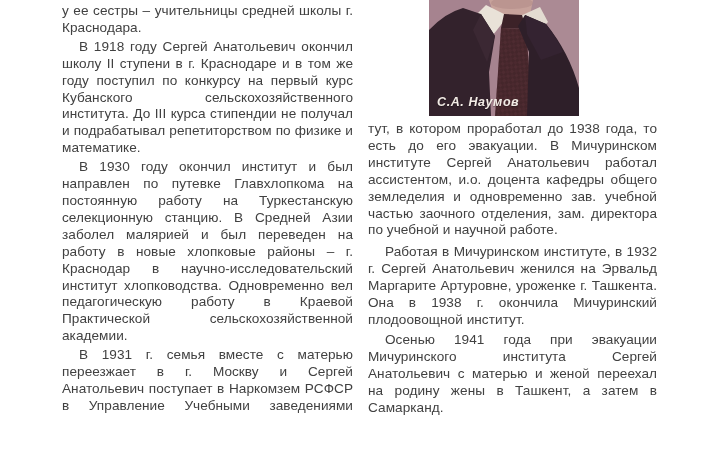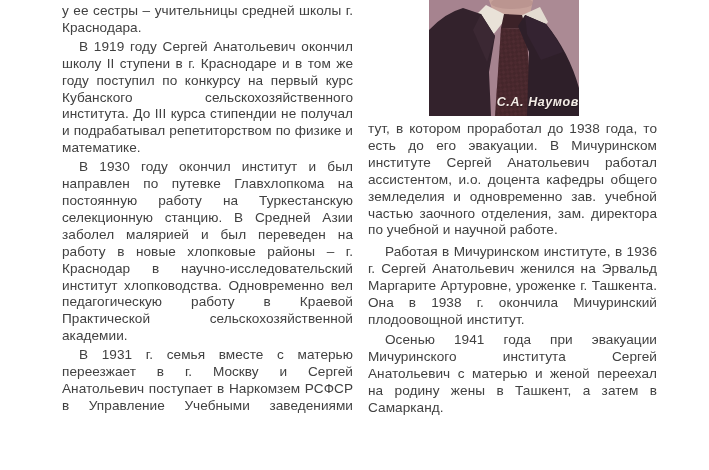--- a/index.html
+++ b/index.html
@@ -32,23 +32,23 @@
     left: 429px;
     top: 0;
     width: 150px;
     height: 116px;
     margin: 0;
     overflow: hidden;
   }
   .photo svg { display: block; }
   .photo figcaption {
     position: absolute;
-    left: 0; right: 0;
+    left: 8px; right: 0;
     bottom: 7px;
-    text-align: right;
+    text-align: left;
     color: #f3ece6;
     font-style: italic;
     font-weight: bold;
     font-size: 12.5px;
     letter-spacing: 0.6px;
     text-shadow: 0 1px 1px rgba(0,0,0,0.35);
   }
 
   
   .clip-frag {
@@ -60,21 +60,21 @@
   .clip-frag.a { left: 197px; top: 466px; width: 12px; }
   .clip-frag.b { left: 214px; top: 467px; width: 8px;  }
 </style>
 </head>
 <body>
 
 <div class="page">
 
   <div class="col col-left">
     <p class="para">у ее сестры – учительницы средней школы г. Краснодара.</p>
-    <p class="para indent">В 1919 году Сергей Анатольевич окончил школу II ступени в г. Краснодаре и в том же году поступил по конкурсу на первый курс Кубанского сельскохозяйственного института. До III курса стипендии не получал и подрабатывал репетиторством по физике и математике.</p>
+    <p class="para indent">В 1918 году Сергей Анатольевич окончил школу II ступени в г. Краснодаре и в том же году поступил по конкурсу на первый курс Кубанского сельскохозяйственного института. До III курса стипендии не получал и подрабатывал репетиторством по физике и математике.</p>
     <p class="para indent">В 1930 году окончил институт и был направлен по путевке Главхлопкома на постоянную работу на Туркестанскую селекционную станцию. В Средней Азии заболел малярией и был переведен на работу в новые хлопковые районы – г. Краснодар в научно-исследовательский институт хлопководства. Одновременно вел педагогическую работу в Краевой Практической сельскохозяйственной академии.</p>
     <p class="para indent">В 1931 г. семья вместе с матерью переезжает в г. Москву и Сергей Анатольевич поступает в Наркомзем РСФСР в Управление Учебными заведениями инспектором, а затем старшим инспектором по сельскохозяйственным ВУЗам, где проработал до января 1934 года. В конце 1933 года состоялось постановление ЦИК и СНК СССР о переводе молодых специалистов сельского хозяйство на производство. С группой молодых специалистов, работающих в аппарате Наркомзема, Наумов С.А.</p>
   </div>
 
   <span class="clip-frag a"></span>
   <span class="clip-frag b"></span>
 
   <figure class="photo">
     <svg width="150" height="116" viewBox="0 0 150 116">
       <defs>
@@ -101,18 +101,18 @@
       <path d="M52,14 L66,36 L58,62 L44,30 Z" fill="#3b2833"></path>
 
       <path d="M150,116 L150,88 Q140,52 117,24 L96,15 L89,26 L100,52 L98,116 Z" fill="#2e1f29"></path>
       <path d="M96,15 L117,24 Q128,38 134,52 L112,60 L98,34 Z" fill="#342331"></path>
     </svg>
     <figcaption>С.А. Наумов</figcaption>
   </figure>
 
   <div class="col col-right">
     <p class="para">тут, в котором проработал до 1938 года, то есть до его эвакуации. В Мичуринском институте Сергей Анатольевич работал ассистентом, и.о. доцента кафедры общего земледелия и одновременно зав. учебной частью заочного отделения, зам. директора по учебной и научной работе.</p>
-    <p class="para indent gap-lg">Работая в Мичуринском институте, в 1936 г. Сергей Анатольевич женился на Эрвальд Маргарите Артуровне, уроженке г. Ташкента. Она в 1938 г. окончила Мичуринский плодоовощной институт.</p>
+    <p class="para indent gap-lg">Работая в Мичуринском институте, в 1932 г. Сергей Анатольевич женился на Эрвальд Маргарите Артуровне, уроженке г. Ташкента. Она в 1938 г. окончила Мичуринский плодоовощной институт.</p>
     <p class="para indent gap-md">Осенью 1941 года при эвакуации Мичуринского института Сергей Анатольевич с матерью и женой переехал на родину жены в Ташкент, а затем в Самарканд.</p>
 
   </div>
 
 </div>
 
 </body></html>

